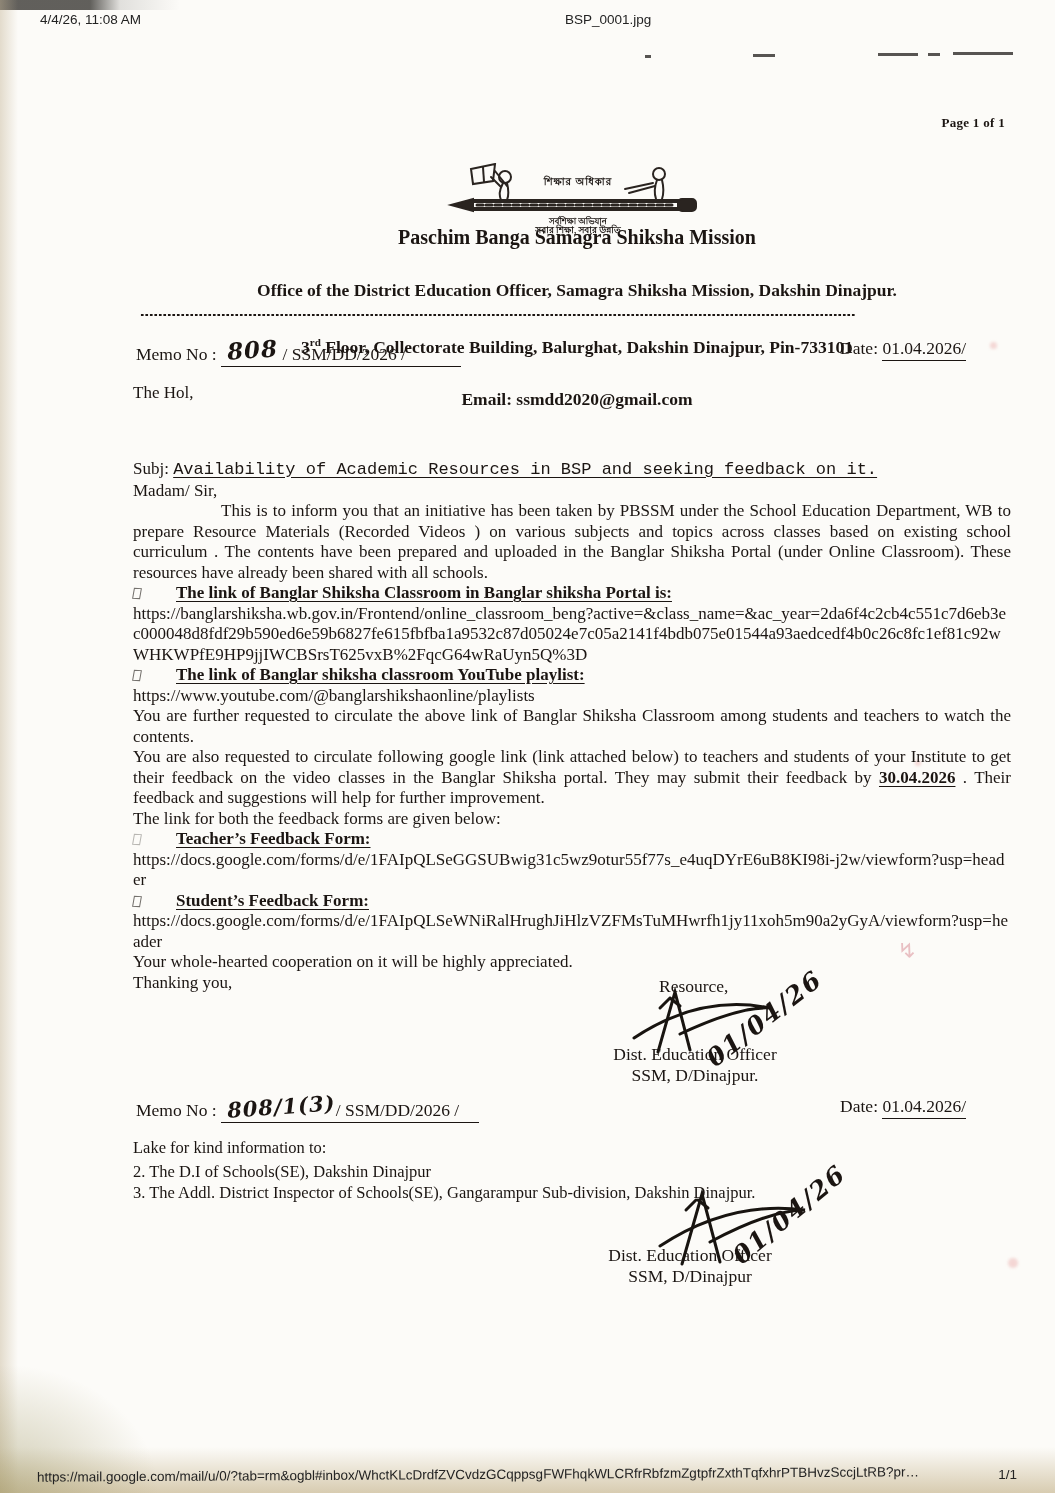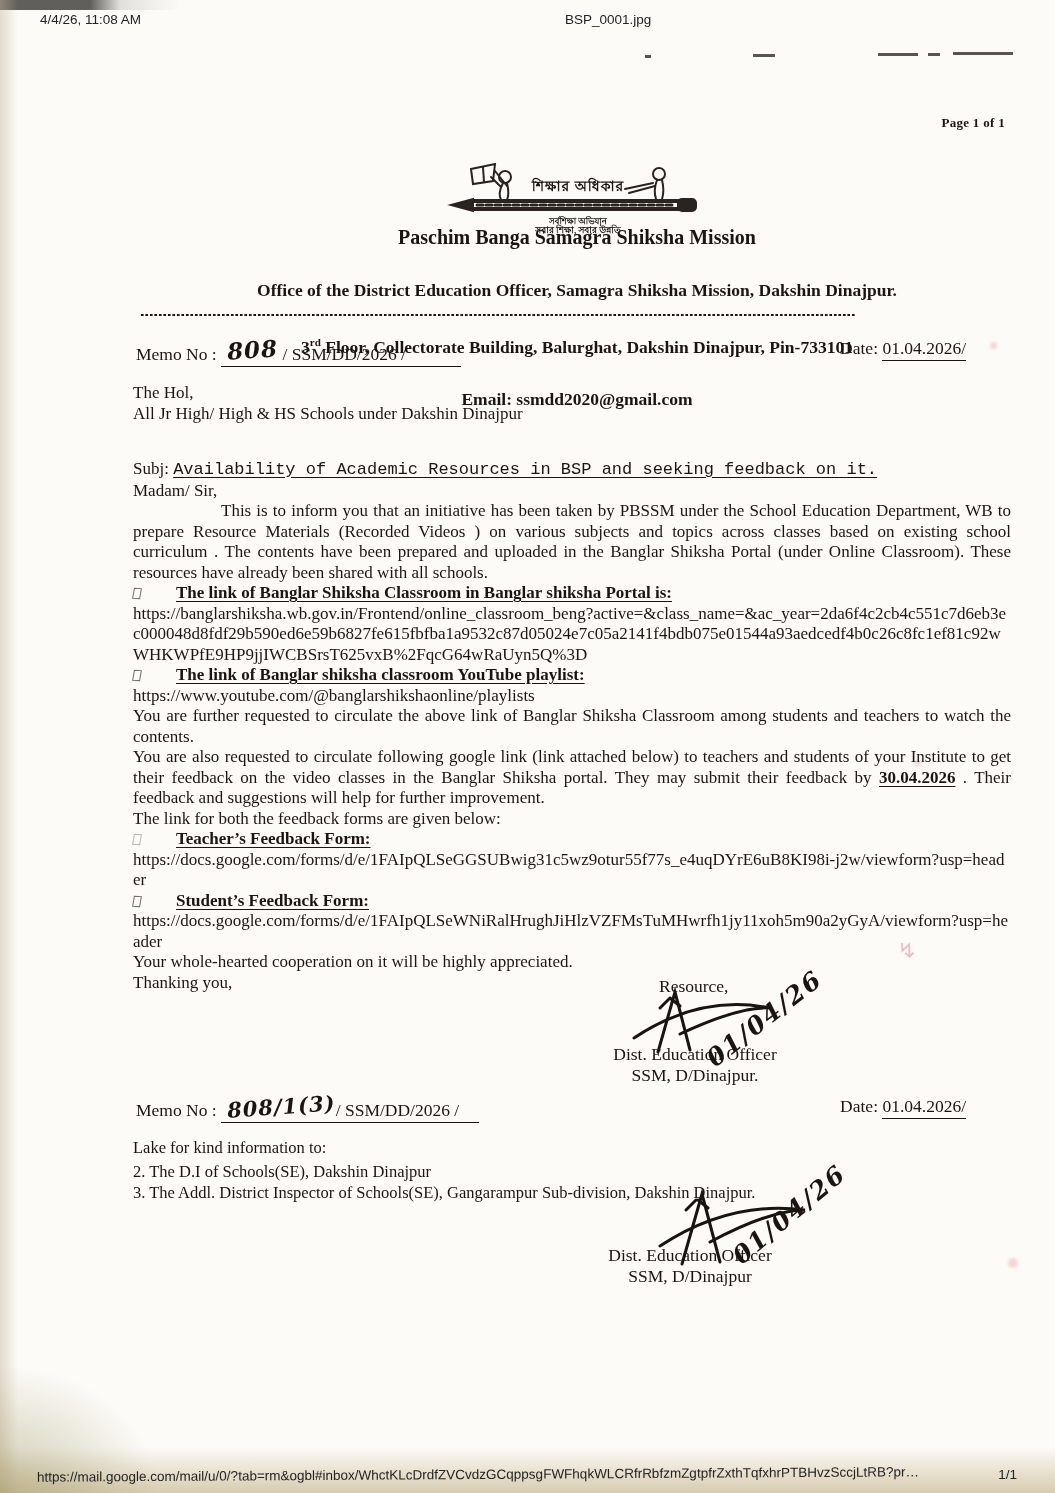--- a/index.html
+++ b/index.html
@@ -30,21 +30,21 @@
   .print-header { top:12px; }
   .print-header .dt { position:absolute; left:40px; top:0; }
   .print-header .fn { position:absolute; left:565px; top:0; }
   .print-footer { bottom:11px; }
   .print-footer .url { position:absolute; left:37px; bottom:0; transform:rotate(-0.35deg); white-space:nowrap; }
   .print-footer .pg { position:absolute; right:38px; bottom:0; }
   .page-label { position:absolute; top:115px; right:50px; font-size:13px; font-weight:700; letter-spacing:.3px; }
 
   
   .logo { position:absolute; top:146px; left:433px; width:290px; text-align:center; line-height:1.05; }
-  .logo .bn-top { font-size:14px; font-weight:700; letter-spacing:1px; position:relative; top:32px; }
+  .logo .bn-top { font-size:10px; font-weight:700; letter-spacing:1px; position:relative; top:26px; }
   .logo svg { display:block; margin:0 auto; }
   .logo .bn-mid { font-size:8.5px; font-weight:700; margin-top:-4px; }
   .logo .bn-bot { font-size:9px; font-weight:700; }
   .letterhead { position:absolute; top:226px; left:133px; width:888px; text-align:center; font-weight:700; }
   .letterhead .org { font-size:20px; line-height:22px; }
   .letterhead .ln { font-size:17.5px; line-height:20px;margin-top:32px; }
   .dotted-sep { position:absolute; top:313px; left:140px; width:716px; height:4px;
     background-image:radial-gradient(circle, #1b1512 1.1px, transparent 1.4px);
     background-size:4.5px 4px; background-repeat:repeat-x; }
 
@@ -151,21 +151,20 @@
       <span>Memo No :</span>
       <span class="ugroup"><span class="hand memo-num">808</span><span> / SSM/DD/2026 /</span></span>
     </span>
     <span>
       <span>Date: </span><span class="date-val">01.04.2026/</span>
     </span>
   </div>
 
   <div class="block to-block" style="top:383px;">
     <div>The Hol,</div>
-    <div>All Jr High/ High &amp; HS Schools under Dakshin Dinajpur</div>
   </div>
 
   <div class="block letterbody" style="top:459px;">
     <p class="subject"><span>Subj: </span><span class="stext">Availability of Academic Resources in BSP and seeking feedback on it.</span></p>
     <p>Madam/ Sir,</p>
     <p class="indent">This is to inform you that an initiative has been taken by PBSSM under the School Education Department, WB to prepare Resource Materials (Recorded Videos ) on various subjects and topics across classes based on existing school curriculum . The contents have been prepared and uploaded in the Banglar Shiksha Portal (under Online Classroom). These resources have already been shared with all schools.</p>
     <p class="link-head"><span class="artifact-box"></span><span class="ul">The link of Banglar Shiksha Classroom in Banglar shiksha Portal is:</span></p>
     <p class="url">https://banglarshiksha.wb.gov.in/Frontend/online_classroom_beng?active=&amp;class_name=&amp;ac_year=2da6f4c2cb4c551c7d6eb3ec000048d8fdf29b590ed6e59b6827fe615fbfba1a9532c87d05024e7c05a2141f4bdb075e01544a93aedcedf4b0c26c8fc1ef81c92wWHKWPfE9HP9jjIWCBSrsT625vxB%2FqcG64wRaUyn5Q%3D</p>
     <p class="link-head"><span class="artifact-box"></span><span class="ul">The link of Banglar shiksha classroom YouTube playlist:</span></p>
     <p class="url">https://www.youtube.com/@banglarshikshaonline/playlists</p>

